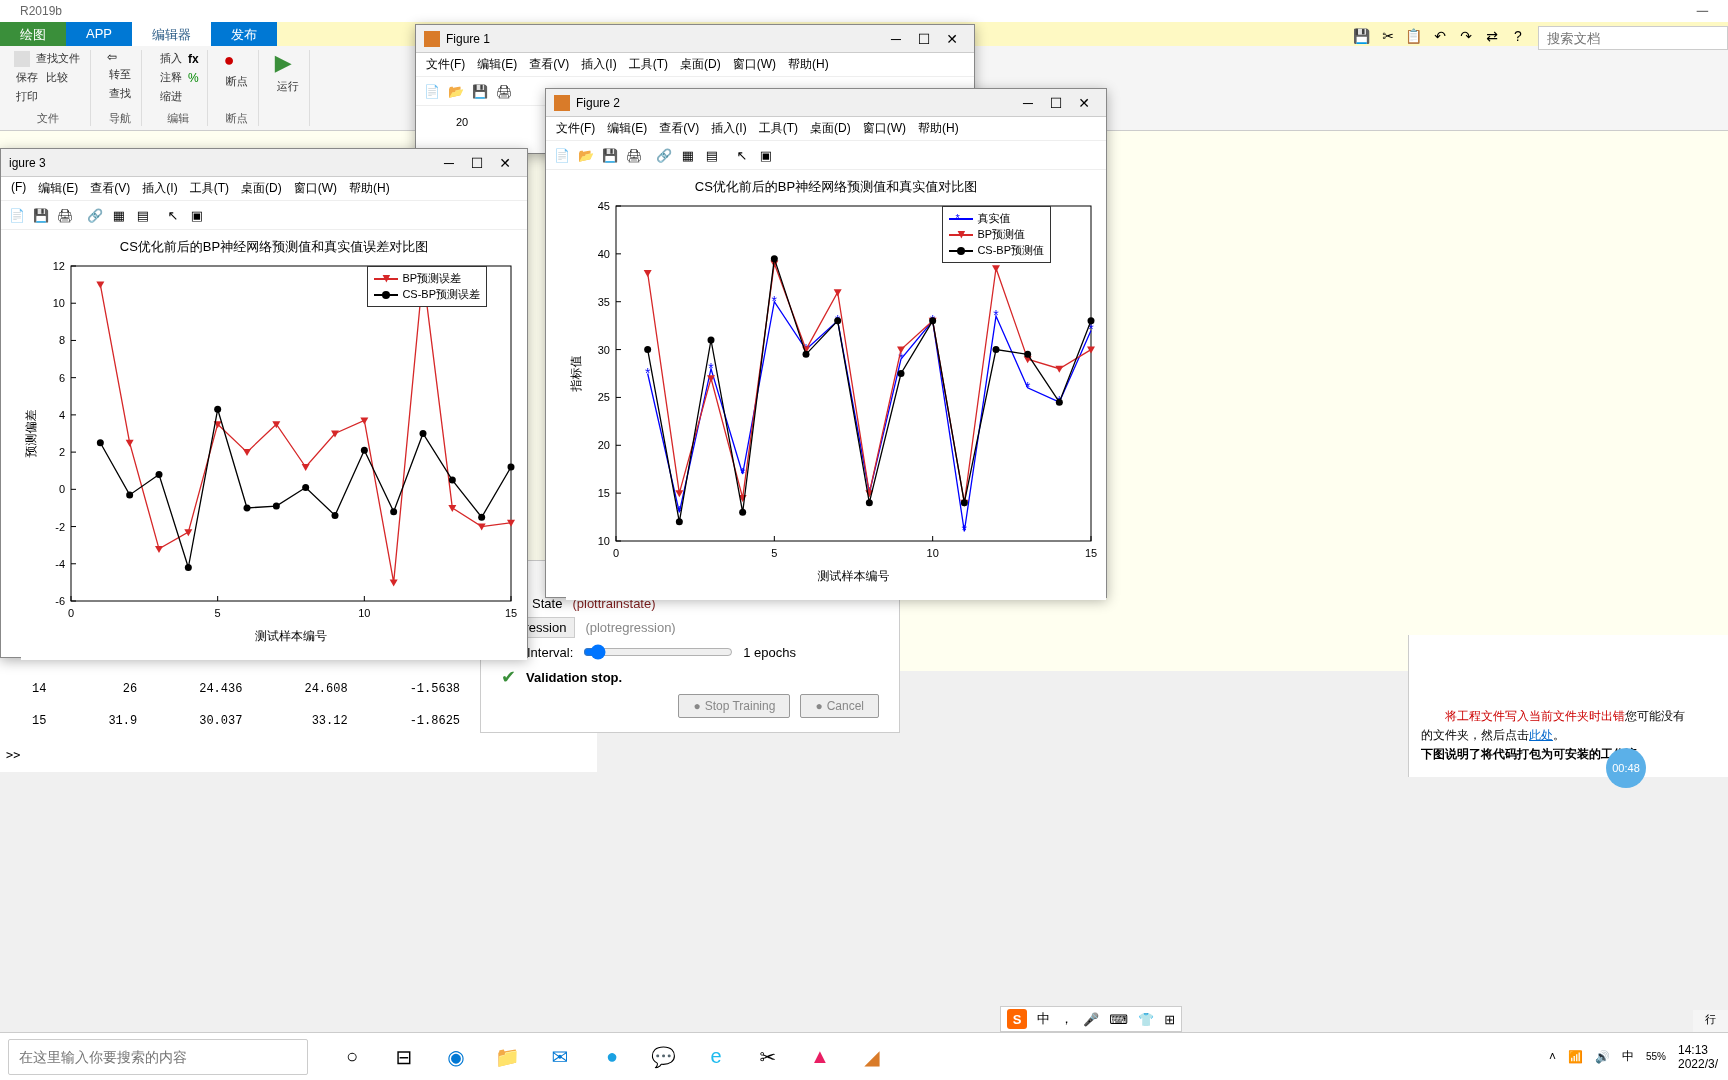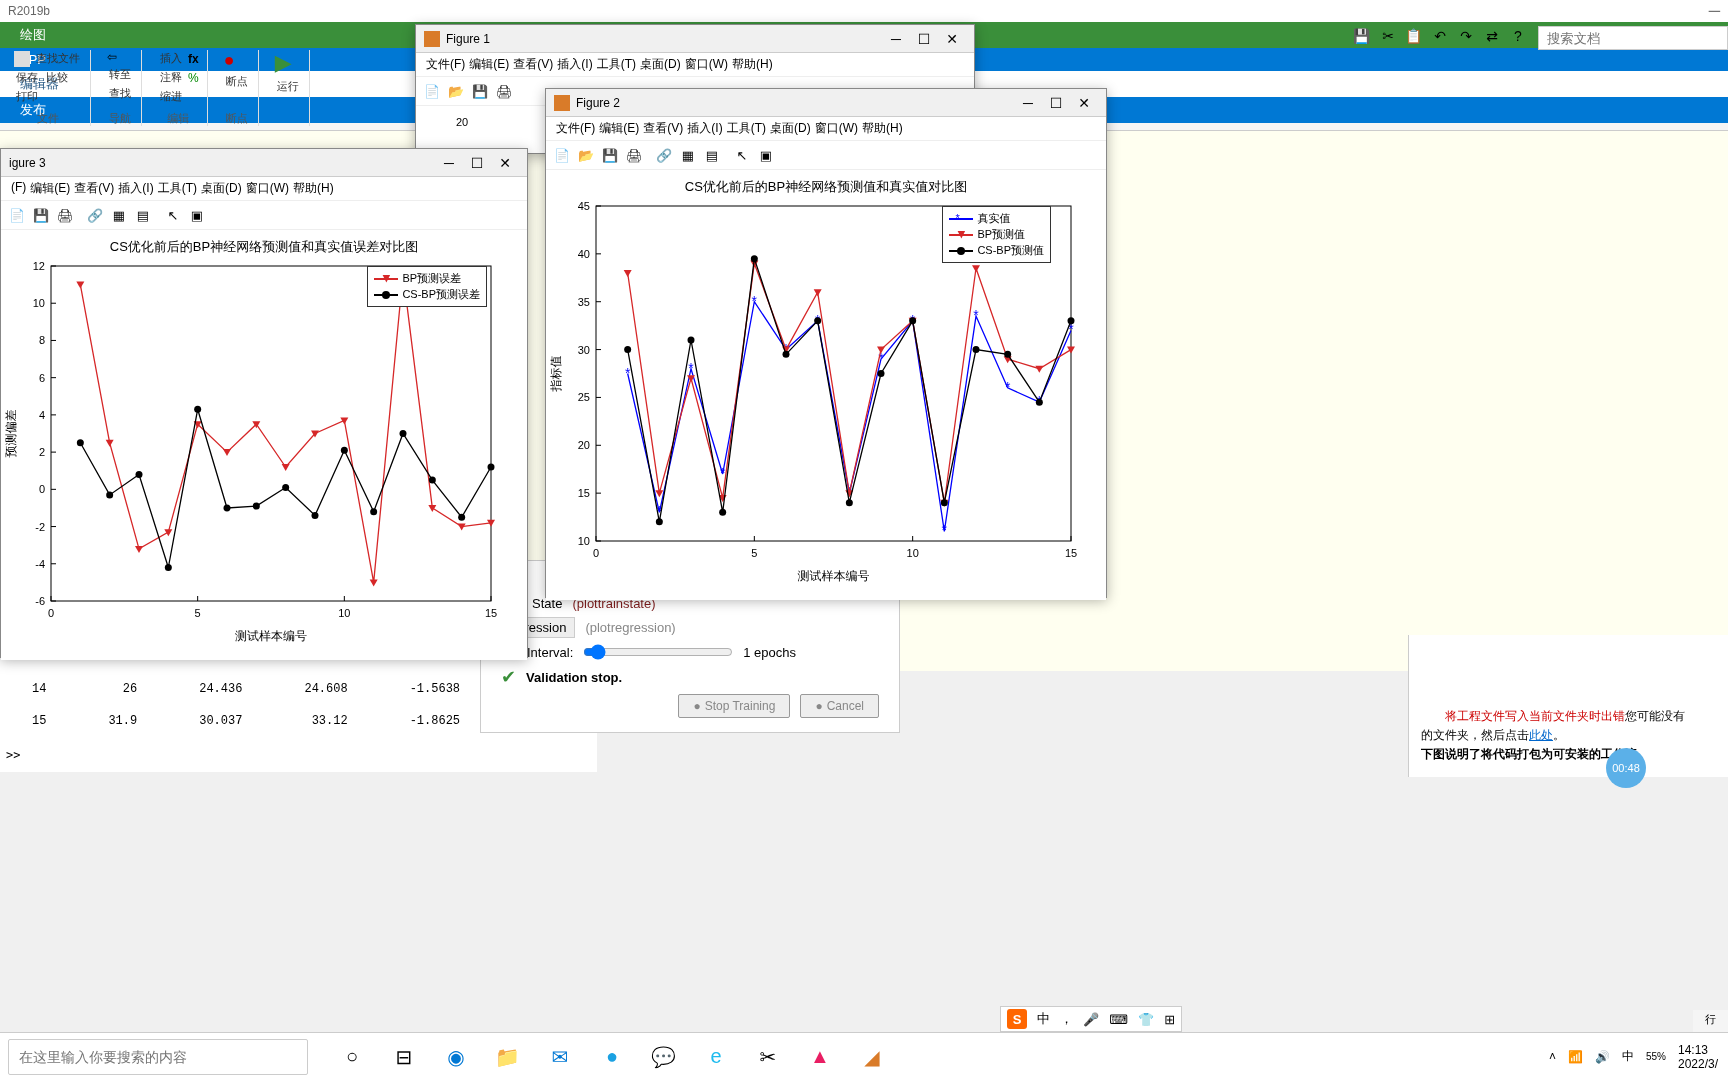--- a/index.html
+++ b/index.html
@@ -1,21 +1,21 @@
 <!DOCTYPE html>
 <html><head>
 <meta charset="utf-8">
 <style>
 * { margin: 0; padding: 0; box-sizing: border-box; font-family: "Microsoft YaHei", Arial, sans-serif; }
 body { background: #f0f0f0; width: 1728px; height: 1080px; overflow: hidden; position: relative; font-size: 12px; }
 
-.titlebar { background: #fff; height: 22px; padding: 2px 8px; display: flex; align-items: center; color: #666; }
+.titlebar { background: #fff; height: 22px; padding: 2px 20px; display: flex; align-items: center; color: #666; }
 .titlebar .min { margin-left: auto; font-size: 16px; }
 
-.toolstrip { background: #fef9c3; display: flex; height: 24px; flex-direction: column; }
+.toolstrip { background: #fef9c3; display: flex; height: 24px; }
 .toolstrip .tab { padding: 4px 20px; color: #fff; font-size: 13px; cursor: pointer; }
 .toolstrip .tab.active { background: #fff; color: #2c5d87; }
 .toolstrip .tab.green { background: #3a8f3a; }
 .toolstrip .tab.blue { background: #0078d4; }
 
 .quickbar { position: absolute; right: 200px; top: 26px; display: flex; gap: 6px; align-items: center; }
 .quickbar .icon { width: 20px; height: 20px; display: flex; align-items: center; justify-content: center; font-size: 14px; cursor: pointer; }
 .searchbox { position: absolute; right: 0; top: 26px; width: 190px; height: 24px; border: 1px solid #ccc; padding: 2px 8px; background: #fff; }
 
 .ribbon { background: #f5f5f5; height: 85px; border-bottom: 1px solid #ccc; display: flex; padding: 4px 6px; gap: 8px; }
@@ -28,24 +28,24 @@
 .content { background: #fffff0; height: 540px; }
 
 .datatable { position: absolute; left: 0; top: 640px; background: #fff; font-size: 12px; }
 .datatable tr td { padding: 8px 30px; text-align: right; font-family: "Courier New", monospace; }
 
 .figwin { position: absolute; background: #fff; border: 1px solid #888; box-shadow: 0 3px 12px rgba(0,0,0,0.3); }
 .figwin .fig-title { background: #f0f0f0; height: 28px; display: flex; align-items: center; padding: 0 8px; border-bottom: 1px solid #ccc; }
 .figwin .fig-title .ml-icon { width: 16px; height: 16px; background: #d97b29; margin-right: 6px; }
 .figwin .fig-title .spacer { flex: 1; }
 .figwin .fig-title .wbtn { width: 28px; text-align: center; font-size: 14px; cursor: pointer; }
-.figwin .fig-menu { display: flex; gap: 4px; padding: 3px 10px; font-size: 12px; border-bottom: 1px solid #eee; }
+.figwin .fig-menu { display: flex; gap: 12px; padding: 3px 10px; font-size: 12px; border-bottom: 1px solid #eee; }
 .figwin .fig-tb { display: flex; gap: 4px; padding: 4px 6px; border-bottom: 1px solid #eee; }
 .figwin .fig-tb .tbb { width: 20px; height: 20px; display: flex; align-items: center; justify-content: center; font-size: 13px; cursor: pointer; }
-.figwin .plot { position: relative; background: #fff; }
+.figwin .plot { position: relative; background: #fff; margin-left: 20px; }
 .legend { position: absolute; background: #fff; border: 1px solid #333; padding: 3px 6px; font-size: 11px; }
 .legend .row { display: flex; align-items: center; gap: 4px; margin: 1px 0; }
 .legend .mark { width: 24px; height: 2px; position: relative; }
 .legend .mark .pt { position: absolute; width: 8px; height: 8px; left: 8px; top: -3px; }
 
 .trainwin { position: absolute; left: 480px; top: 560px; width: 420px; background: #fff; border: 1px solid #ccc; padding: 8px 20px; }
 .trainwin .row { display: flex; align-items: center; margin: 6px 0; gap: 10px; font-size: 13px; }
 .trainwin .btn { background: #eee; border: 1px solid #999; padding: 4px 14px; border-radius: 2px; font-size: 12px; color: #888; cursor: pointer; display: flex; align-items: center; gap: 4px; }
 .trainwin .check { color: #3a8f3a; font-size: 18px; }
 

